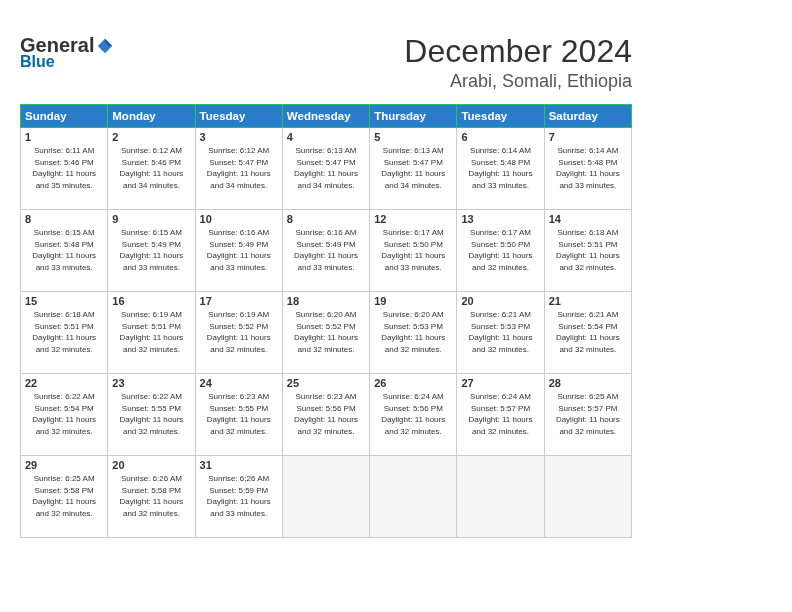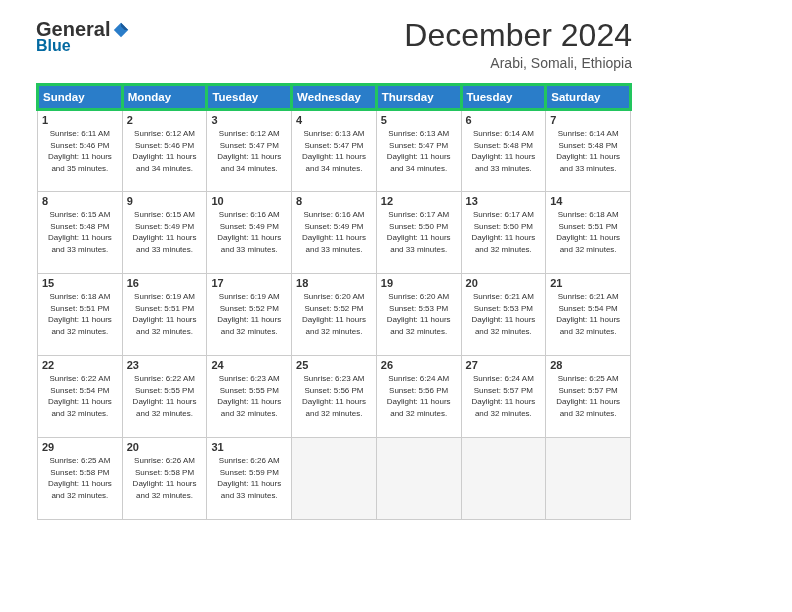--- a/index.html
+++ b/index.html
@@ -5,21 +5,22 @@
     * { margin: 0; padding: 0; box-sizing: border-box; }
     body {
       font-family: Arial, sans-serif;
       background: #fff;
       width: 792px;
       height: 612px;
       overflow: hidden;
     }
     .page {
       width: 652px;
-      padding: 18px 20px 10px 36px;
+      padding: 18px 20px 10px 20px;
+      margin-top: 16px;
     }
     .header {
       display: flex;
       justify-content: space-between;
       align-items: flex-start;
       margin-bottom: 12px;
     }
     .logo {
       display: flex;
       flex-direction: column;
@@ -48,37 +49,37 @@
     .title-block {
       text-align: right;
     }
     .month-title {
       font-size: 32px;
       font-weight: normal;
       color: #333;
       line-height: 1.1;
     }
     .subtitle {
-      font-size: 14px;
+      font-size: 18px;
       color: #555;
       margin-top: 2px;
     }
     table {
       width: 100%;
       border-collapse: collapse;
       table-layout: fixed;
     }
     th {
       background-color: #2a7dc9;
       color: white;
       font-size: 11.5px;
       font-weight: bold;
       padding: 5px 4px;
       text-align: left;
-      border: 3px solid #22c55e;
+      border: 1px solid #22c55e;
     }
     td {
       border: 1px solid #ccc;
       vertical-align: top;
       padding: 3px 4px;
       font-size: 8.5px;
       color: #333;
       height: 82px;
       background: #fff;
     }

